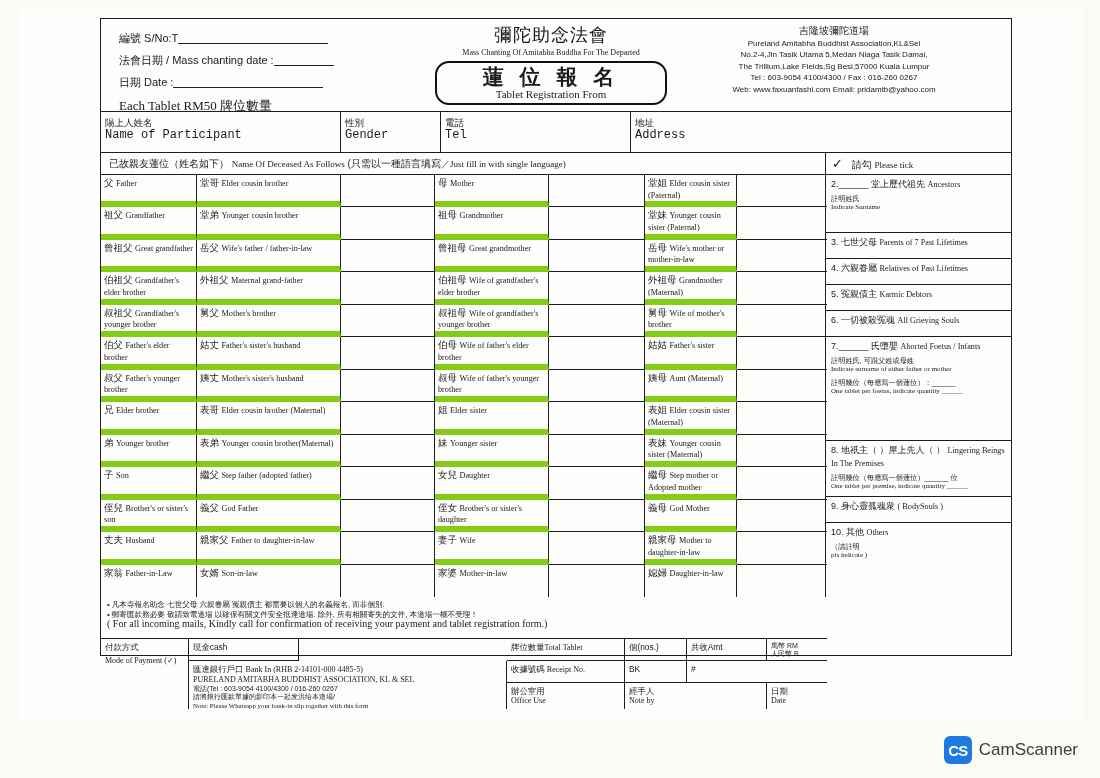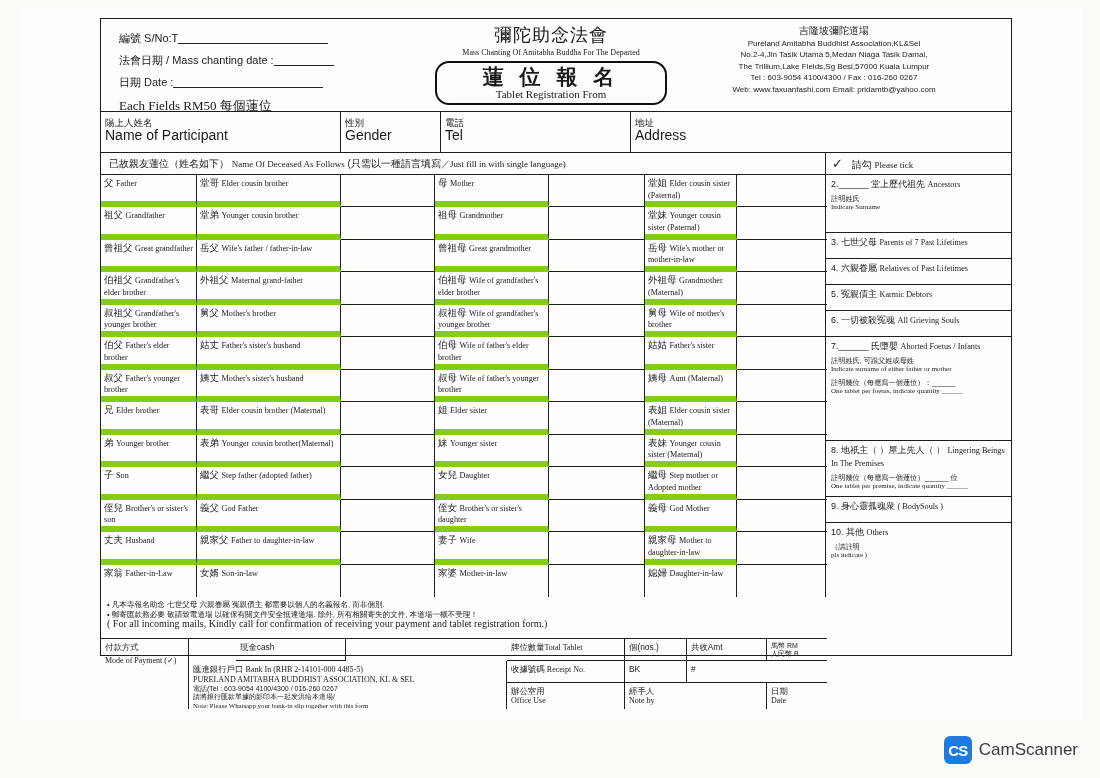--- a/index.html
+++ b/index.html
@@ -53,21 +53,21 @@
   }
   .hdr-right .org{font-size:10px;margin-bottom:1px;}
   
   .prow{
     position:absolute;left:0;top:92px;width:100%;height:42px;
     border-top:1.2px solid #1d1d1d;border-bottom:1.2px solid #1d1d1d;
     box-sizing:border-box;
   }
   .pcell{position:absolute;top:0;height:100%;box-sizing:border-box;border-right:1.1px solid #1d1d1d;}
   .plab{position:absolute;left:4px;top:5px;font-size:9.5px;line-height:12px;}
-  .plab .en{font-family:Liberation Sans, sans-serif;font-size:14px;margin-top:28px;}
+  .plab .en{font-family:Liberation Mono, monospace;font-size:12px;margin-top:28px;}
   
   .band{
     position:absolute;left:0;top:134px;width:100%;height:22px;
     border-bottom:1.1px solid #1d1d1d;box-sizing:border-box;
     font-size:10px;line-height:22px;padding-left:8px;
   }
   .band .en{font-family:"Liberation Serif",serif;font-size:9px;}
   .bandtick{
     position:absolute;right:0;top:134px;width:186px;height:22px;
     border-left:1.1px solid #1d1d1d;border-bottom:1.1px solid #1d1d1d;
@@ -132,21 +132,21 @@
 <body>
 
 <div class="sheet">
   <div class="frame">
 
     <div class="hdr">
       <div class="hdr-left">
         <div class="ln"><span>編號  S/No:T</span><span class="ul"></span></div>
         <div class="ln"><span>法會日期 / Mass chanting date :</span><span class="ul" style="min-width:60px"></span></div>
         <div class="ln"><span>日期 Date :</span><span class="ul"></span></div>
-        <span class="rm">Each Fields RM50  每個蓮位</span>
+        <span class="rm">Each Tablet RM50  牌位數量</span>
       </div>
 
       <div class="hdr-mid">
         <div class="t1">彌陀助念法會</div>
         <div class="t2">Mass Chanting Of Amitabha Buddha For The Departed</div>
         <div class="bigbox">
           <div class="cn">蓮 位 報 名</div>
           <div class="en">Tablet Registration From</div>
         </div>
       </div>
@@ -326,21 +326,21 @@
       <div>• 郵寄匯款務必要    敬請致電道場    以確保有關文件安全抵達道場. 除外, 所有相關寄失的文件, 本道場一概不受理！</div>
       <div class="en">( For all incoming mails, Kindly call for confirmation of receiving your payment and tablet registration form.)</div>
     </div>
 
     <div class="pay">
       <div class="pcellb" style="left:0;top:0;width:88px;height:70px;border-bottom:none;">
         <div>付款方式</div>
         <div class="en" style="margin-top:4px;">Mode of Payment (✓)</div>
       </div>
 
-      <div class="pcellb" style="left:88px;top:0;width:110px;height:22px;margin-left:47px;">
+      <div class="pcellb" style="left:88px;top:0;width:110px;height:22px;">
         <span>現金cash</span>
       </div>
       <div class="pcellb" style="left:88px;top:22px;width:318px;height:48px;border-bottom:none;">
         <div><span>匯進銀行戶口</span> <span class="en">Bank In (RHB 2-14101-000 4485-5)</span></div>
         <div class="en">PURELAND AMITABHA BUDDHIST ASSOCIATION,  KL &amp; SEL</div>
         <div class="tiny">電話(Tel : 603-9054 4100/4300 / 016-260 0267</div>
         <div class="tiny">請將銀行匯款單據的影印本一起发洪给本道場/</div>
         <div class="tiny-en">Note: Please Whatsapp your bank-in slip together with this form</div>
       </div>
 

